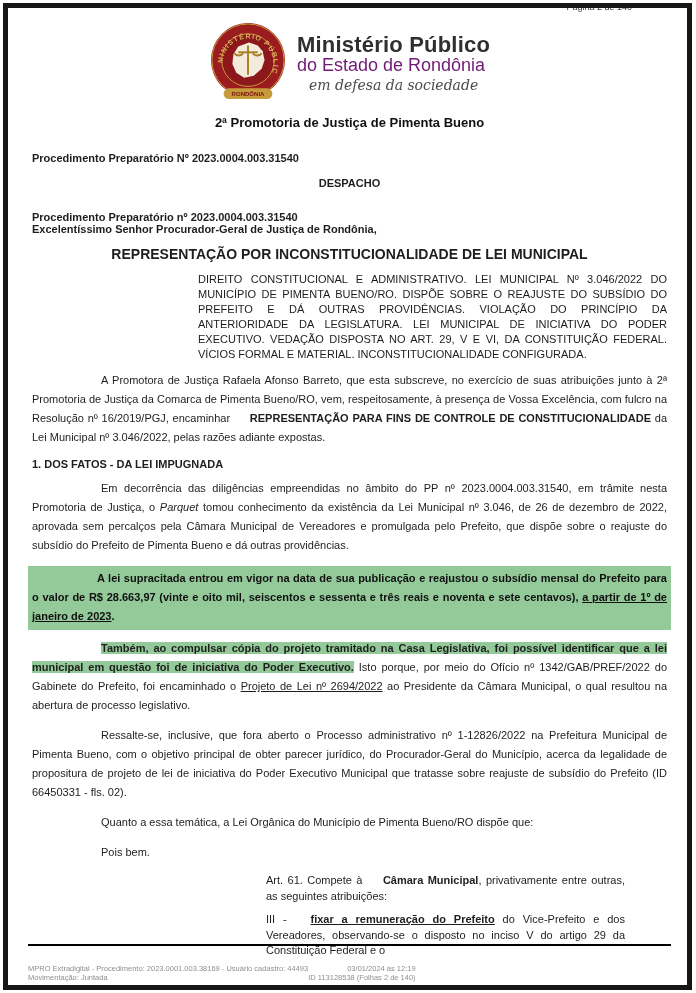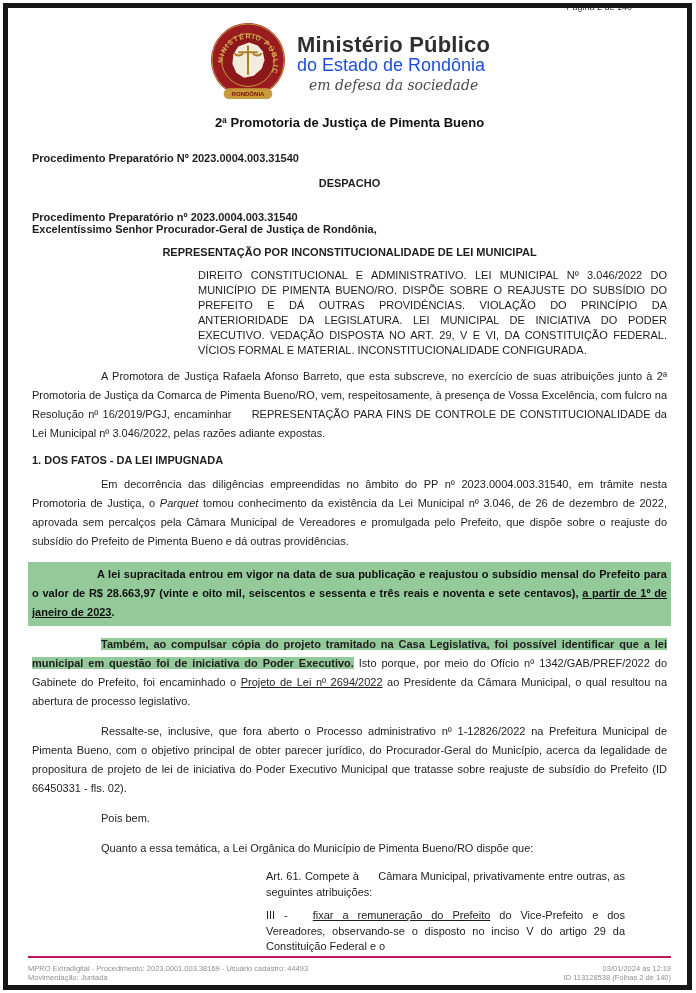--- a/index.html
+++ b/index.html
@@ -12,50 +12,50 @@
     border:5px solid #161616; overflow:hidden; background:#fff;
   }
   .content { position:absolute; left:0; top:0; right:0; bottom:0; padding:6px 20px 0 24px; overflow:hidden; }
   .page-num-top {
     position:absolute; top:-6px; right:55px; font-size:9px; color:#3a3a3a;
   }
   
   .hdr { display:flex; justify-content:center; align-items:center; gap:10px; margin-top:6px; }
   .hdr-txt { text-align:left; }
   .org1 { font-size:22px; font-weight:bold; color:#2f2f2f; line-height:23px; letter-spacing:0.2px; }
-  .org2 { font-size:18px; color:#1d4ed8; line-height:19px; }
+  .org2 { font-size:18px; color:#701a75; line-height:19px; }
   .tagline { font-family:"DejaVu Serif", serif; font-style:italic; font-size:14px; color:#4a4a4a; margin-top:2px; margin-left:12px; }
   .unit { text-align:center; font-weight:bold; font-size:13px; margin-top:9px; color:#111; }
-  .b { font-weight:normal;padding-left:16px; }
+  .b { font-weight:bold;padding-left:16px; }
   .u { text-decoration:underline; }
   .i { font-style:italic; }
   .ctr { text-align:center; }
   .proc { font-weight:bold; font-size:11px; margin-top:22px; }
   .title { font-weight:bold; font-size:11px; margin-top:13px; }
   .salut { font-weight:bold; font-size:11px; margin-top:0; }
-  .subject { font-weight:bold; font-size:11px; margin-top:11px; }
+  .subject { font-weight:bold; font-size:14px; margin-top:11px; }
   .ementa {
     margin:10px 0 1px 166px; text-align:justify; font-size:11px; line-height:15px; color:#1c1c1c;
   }
   .para {
     margin-top:9px; text-align:justify; text-indent:69px; font-size:11px; line-height:19px;
   }
   .sec-head { font-weight:bold; font-size:11px; margin-top:8px; }
   .hl-block {
     margin:8px -4px 0 -4px; padding:3px 4px 4px 4px; background:#94ca99;
     text-align:justify; text-indent:65px; font-size:11px; line-height:19px; font-weight:bold; color:#101010;
   }
   .hl { background:#94ca99; font-weight:bold; }
   .quote {
     margin:8px 42px 0 234px; text-align:justify; font-size:11px; line-height:15.5px;
   }
   
   .footer {
-    position:absolute; left:20px; right:16px; bottom:3px; border-top:2px solid #be185d;
-    padding-top:6px; display:flex; justify-content:space-between;
+    position:absolute; left:20px; right:16px; bottom:3px; border-top:2px solid #000000;
+    padding-top:18px; display:flex; 
     font-size:7.5px; line-height:9px; color:#8f8f8f;
   }
   .footer .rt { text-align:right; }
 </style>
 </head>
 <body>
 
 <div class="page">
   <div class="frame">
     <div class="content">
@@ -108,23 +108,23 @@
 
       <p class="para"><span>Em decorrência das diligências empreendidas no âmbito do PP nº 2023.0004.003.31540, em trâmite nesta Promotoria de Justiça, o </span><span class="i">Parquet</span><span> tomou conhecimento da existência da Lei Municipal nº 3.046, de 26 de dezembro de 2022, aprovada sem percalços pela Câmara Municipal de Vereadores e promulgada pelo Prefeito, que dispõe sobre o reajuste do subsídio do Prefeito de Pimenta Bueno e dá outras providências.</span></p>
 
       <p class="hl-block"><span>A lei supracitada entrou em vigor na data de sua publicação e reajustou o subsídio mensal do Prefeito para o valor de R$ 28.663,97 (vinte e oito mil, seiscentos e sessenta e três reais e noventa e sete centavos), </span><span class="u">a partir de 1º de janeiro de 2023</span><span>.</span></p>
 
 
       <p class="para"><span class="hl">Também, ao compulsar cópia do projeto tramitado na Casa Legislativa, foi possível identificar que a lei municipal em questão foi de iniciativa do Poder Executivo.</span><span> Isto porque, por meio do Ofício nº 1342/GAB/PREF/2022 do Gabinete do Prefeito, foi encaminhado o </span><span class="u">Projeto de Lei nº 2694/2022</span><span> ao Presidente da Câmara Municipal, o qual resultou na abertura de processo legislativo.</span></p>
 
       <p class="para">Ressalte-se, inclusive, que fora aberto o Processo administrativo nº 1-12826/2022 na Prefeitura Municipal de Pimenta Bueno, com o objetivo principal de obter parecer jurídico, do Procurador-Geral do Município, acerca da legalidade de propositura de projeto de lei de iniciativa do Poder Executivo Municipal que tratasse sobre reajuste de subsídio do Prefeito (ID 66450331 - fls. 02).</p>
 
+      <p class="para">Quanto a essa temática, a Lei Orgânica do Município de Pimenta Bueno/RO dispõe que:</p>
+
       <p class="para">Pois bem.</p>
-
-      <p class="para">Quanto a essa temática, a Lei Orgânica do Município de Pimenta Bueno/RO dispõe que:</p>
 
 
       <p class="quote"><span>Art. 61. Compete à </span><span class="b">Câmara Municipal</span><span>, privativamente entre outras, as seguintes atribuições:</span></p>
 
       <p class="quote"><span>III - </span><span class="b u">fixar a remuneração do Prefeito</span><span> do Vice-Prefeito e dos Vereadores, observando-se o disposto no inciso V do artigo 29 da Constituição Federal e o</span></p>
 
     </div>
 
     <div class="footer">
       <div>

